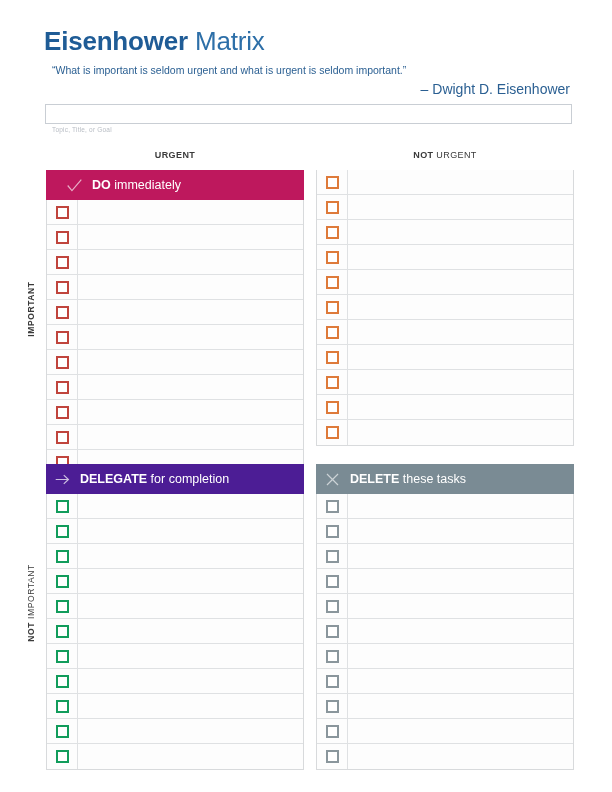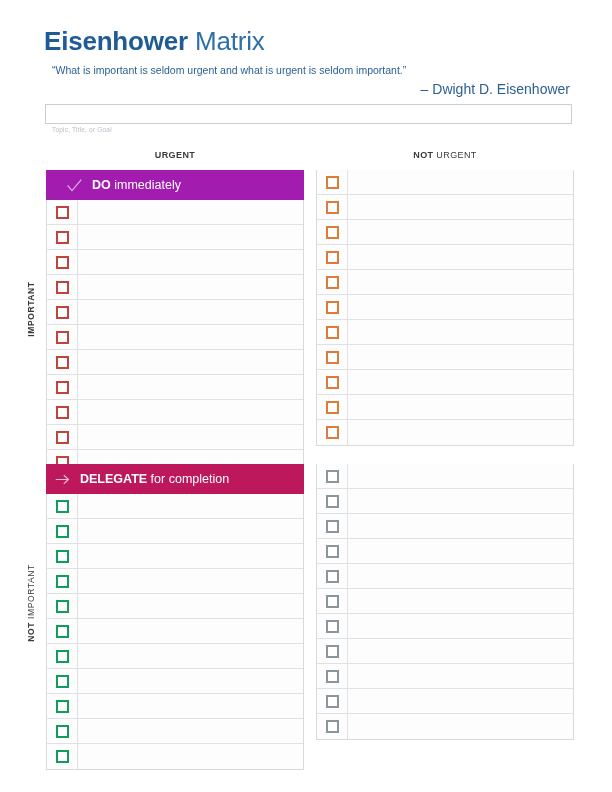--- a/index.html
+++ b/index.html
@@ -172,25 +172,25 @@
   }
   .checkbox {
     width: 13px;
     height: 13px;
     border-width: 2px;
     border-style: solid;
     background: #ffffff;
   }
 
   
-  .q1 .quad-head { background: #a21caf; padding-left: 20px; }
+  .q1 .quad-head { background: #be185d; padding-left: 20px; }
   .q1 .checkbox  { border-color: #C0443C; }
   .q2 .quad-head { background: #DE6B33; }
   .q2 .checkbox  { border-color: #DE7A3A; }
-  .q3 .quad-head { background: #be185d; }
+  .q3 .quad-head { background: #4c1d95; }
   .q3 .checkbox  { border-color: #119C5B; }
   .q4 .quad-head { background: #7A8B94; }
   .q4 .checkbox  { border-color: #8A969C; }
 </style>
 </head>
 <body>
 
 <div class="page">
 
   <div class="title">
@@ -436,20 +436,26 @@
         <div class="row">
           <div class="cb-cell">
             <div class="checkbox"></div>
           </div>
           <div class="line-cell"></div>
         </div>
       </div>
   </div>
 
   <div class="quad q4">
+    <div class="quad-head">
+      <svg class="hd-icon" viewBox="0 0 20 20">
+        <path d="M3.5 3.5 L16.5 16.5 M16.5 3.5 L3.5 16.5" fill="none" stroke="#ffffff" stroke-opacity="0.62" stroke-width="1.4"></path>
+      </svg>
+      <span class="hd-text"><b>DELETE</b><span> these tasks</span></span>
+    </div>
     <div class="quad-rows">
         <div class="row">
           <div class="cb-cell">
             <div class="checkbox"></div>
           </div>
           <div class="line-cell"></div>
         </div>
         <div class="row">
           <div class="cb-cell">
             <div class="checkbox"></div>

